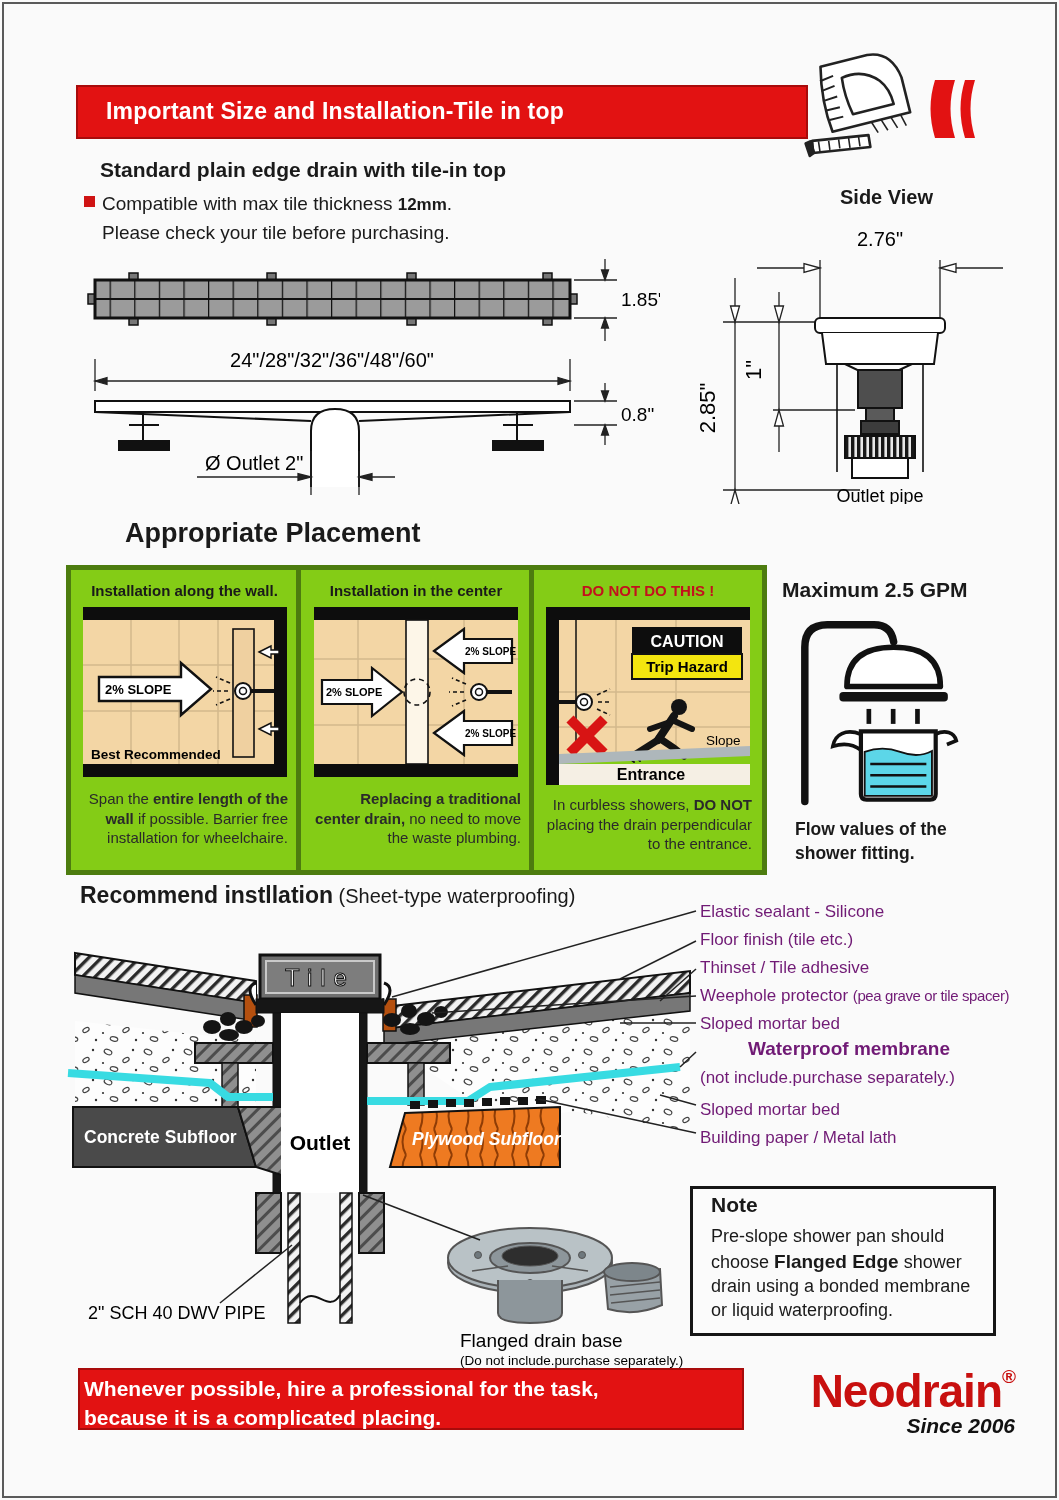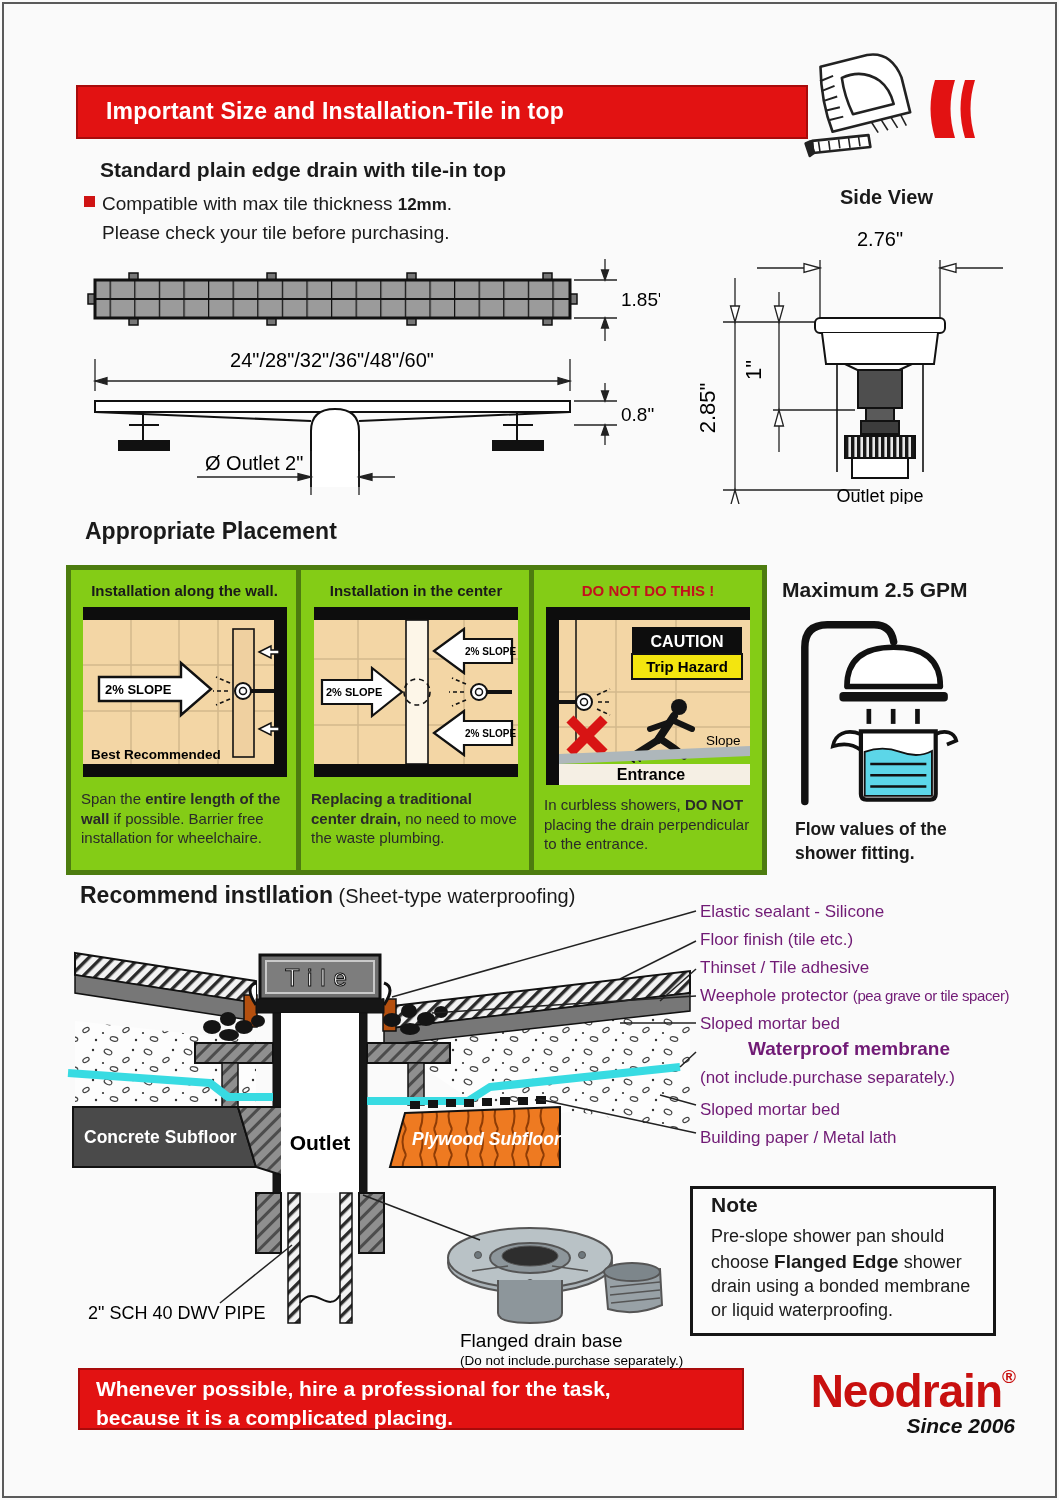--- a/index.html
+++ b/index.html
@@ -3,22 +3,22 @@
 <meta charset="utf-8">
 <style>
   html,body{margin:0;padding:0;background:#e9e9e9;}
   .page{position:relative;width:1059px;height:1500px;background:#fafafa;overflow:hidden;
         font-family:"Liberation Sans",sans-serif;color:#1a1a1a;}
   .frame{position:absolute;inset:2px;border:2px solid #5a5a5a;pointer-events:none;}
   .abs{position:absolute;}
   .b{font-weight:bold;}
   .red-banner{background:#e21212;border:2px solid #a80b0b;color:#fff;font-weight:bold;}
   .hdr{font-size:23px;line-height:48px;padding-left:28px;letter-spacing:.2px;}
-  .sec-h{font-size:23px;font-weight:bold;}
-  .cap{font-size:15px;line-height:1.3;color:#2a2a2a;}
+  .sec-h{font-size:27px;font-weight:bold;margin-left:40px;}
+  .cap{font-size:15px;line-height:1.3;color:#2a2a2a;text-align:right;}
   .panel{background:#84cc16;border:5px solid #4d7c0f;}
   .panel-title{font-size:15px;font-weight:bold;text-align:center;}
   .labels-col{font-size:17px;color:#701a75;}
   .lab{position:absolute;white-space:nowrap;}
   svg text{font-family:"Liberation Sans",sans-serif;}
   .notebox{border:3px solid #161616;background:#fbfbfb;}
   .brandword{color:#c8100f;font-weight:bold;font-size:46px;letter-spacing:-1px;}
   .since{font-style:italic;font-weight:bold;font-size:21px;color:#111;}
 </style>
 </head>
@@ -478,21 +478,21 @@
   </div>
 
   <div class="abs notebox" style="left:690px;top:1186px;width:306px;height:150px;padding:4px 18px;box-sizing:border-box;">
     <div class="b" style="font-size:21px;">Note</div>
     <div style="font-size:18px;line-height:1.33;margin-top:8px;">
       <span>Pre-slope shower pan should choose </span><span class="b" style="font-size:19px;">Flanged Edge</span><span> shower drain using a bonded membrane or liquid waterproofing.</span>
     </div>
   </div>
 
   <div class="abs red-banner" style="left:78px;top:1368px;width:666px;height:62px;font-size:21px;
-       line-height:29px;padding:4px 0 0 16px;box-sizing:border-box;">
+       line-height:29px;padding:4px 0 0 4px;box-sizing:border-box;">
     <span>Whenever possible, hire a professional for the task,</span><br>
     <span>because it is a complicated placing.</span>
   </div>
 
   <div class="abs" style="left:753px;top:1364px;width:262px;text-align:right;">
     <span class="brandword">Neodrain</span><sup class="brandword" style="font-size:19px;top:-18px;position:relative;">®</sup>
     <div class="since" style="margin-top:-4px;">Since 2006</div>
   </div>
 </div>
 

